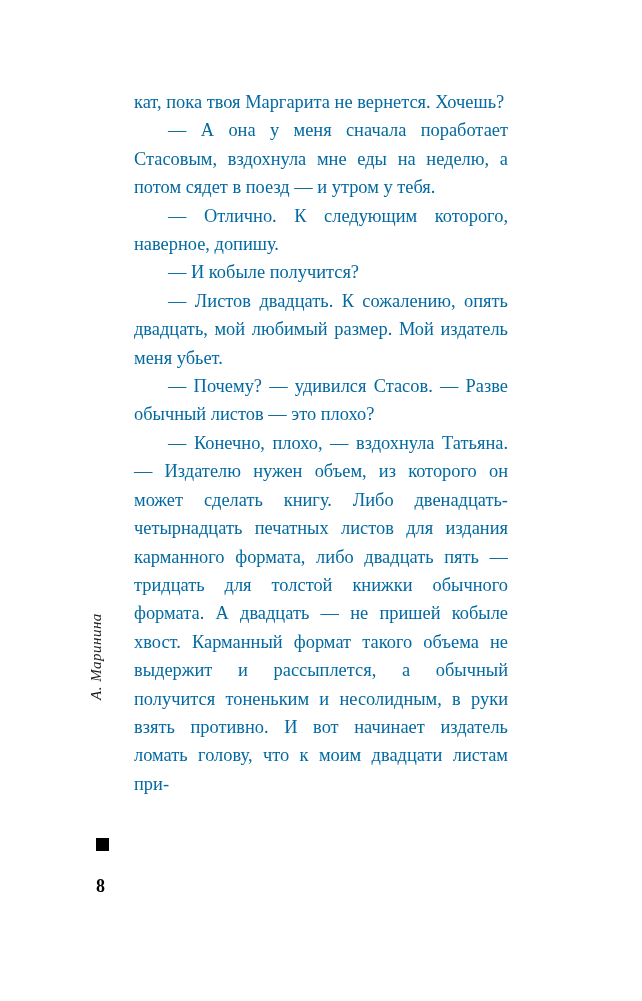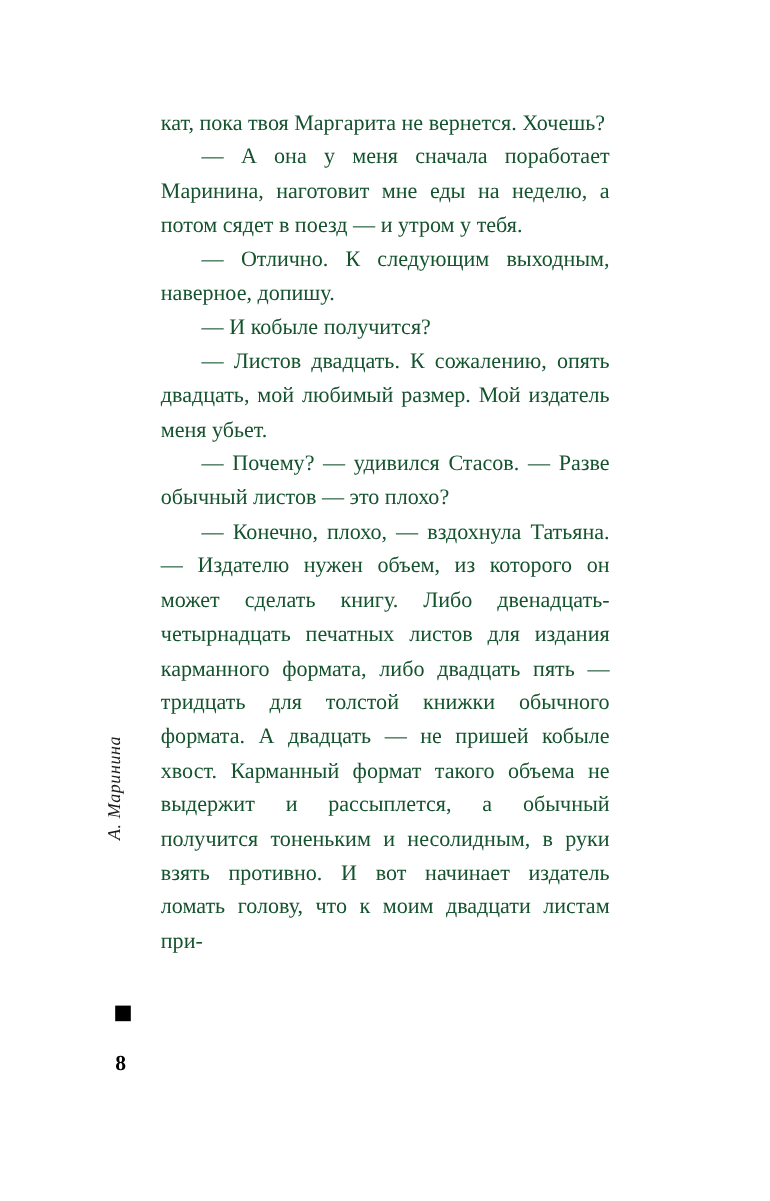--- a/index.html
+++ b/index.html
@@ -64,21 +64,21 @@
   .text-block {
     position: absolute;
     left: 134px;
     top: 88px;
     width: 374px;
     font-size: 18.4px;
     line-height: 28.4px;
     text-align: justify;
     text-justify: inter-word;
     hyphens: manual;
-    color: #14532d;
+    color: #0369a1;
   }
 
   .text-block p {
     margin: 0;
   }
   .text-block p.indent {
     text-indent: 34px;
   }
   .text-block p.noindent {
     text-indent: 0;
@@ -90,21 +90,21 @@
 <div class="page">
 
   <div class="running-head">А. Маринина</div>
 
   <div class="marker-square"></div>
 
   <div class="folio">8</div>
 
   <div class="text-block">
     <p class="noindent">кат, пока твоя Маргарита не вернется. Хочешь?</p>
-    <p class="indent">— А она у меня сначала поработает Маринина, наготовит мне еды на неделю, а потом сядет в поезд — и утром у тебя.</p>
-    <p class="indent">— Отлично. К следующим выходным, наверное, допишу.</p>
+    <p class="indent">— А она у меня сначала поработает Стасовым, вздохнула мне еды на неделю, а потом сядет в поезд — и утром у тебя.</p>
+    <p class="indent">— Отлично. К следующим которого, наверное, допишу.</p>
     <p class="indent">— И кобыле получится?</p>
     <p class="indent">— Листов двадцать. К сожалению, опять двадцать, мой любимый размер. Мой издатель меня убьет.</p>
     <p class="indent">— Почему? — удивился Стасов. — Разве обычный листов — это плохо?</p>
     <p class="indent">— Конечно, плохо, — вздохнула Татьяна. — Издателю нужен объем, из которого он может сделать книгу. Либо двенадцать-четырнадцать печатных листов для издания карманного формата, либо двадцать пять — тридцать для толстой книжки обычного формата. А двадцать — не пришей кобыле хвост. Карманный формат такого объема не выдержит и рассыплется, а обычный получится тоненьким и несолидным, в руки взять противно. И вот начинает издатель ломать голову, что к моим двадцати листам при-</p>
   </div>
 
 </div>
 
 </body></html>

